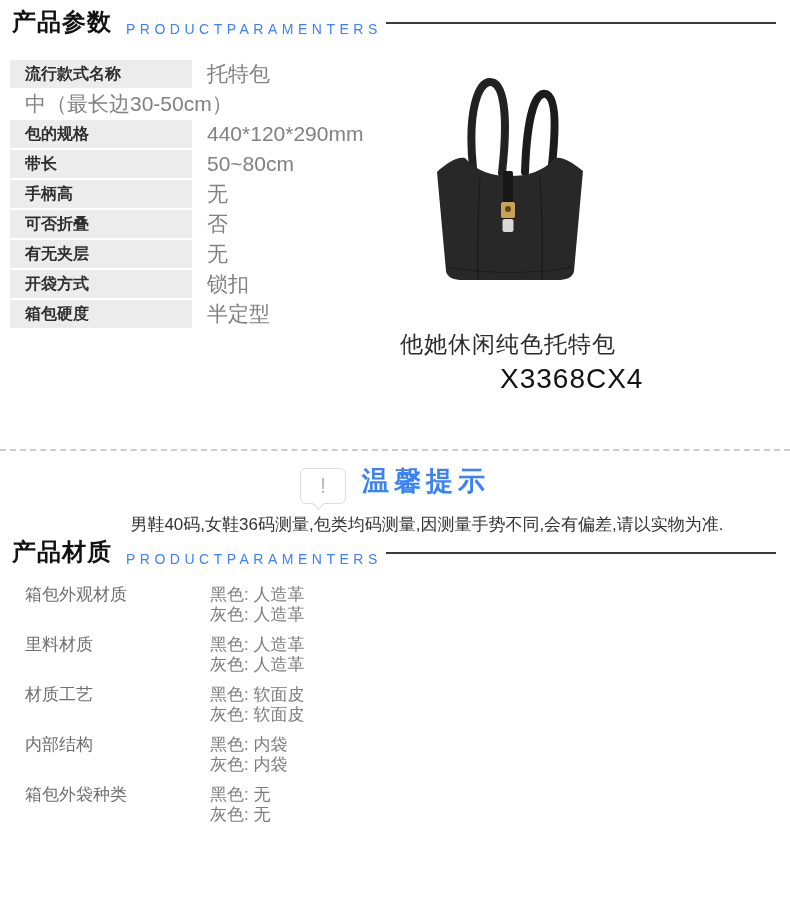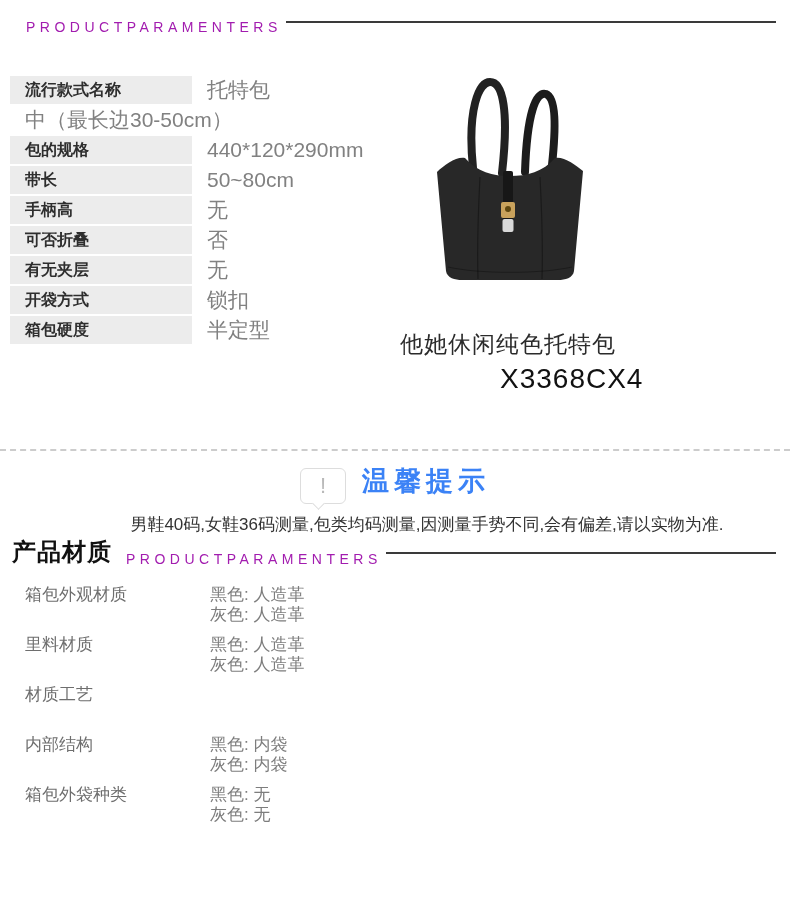--- a/index.html
+++ b/index.html
@@ -14,28 +14,28 @@
     position:absolute; left:12px; right:14px;
     display:flex; align-items:center;
   }
   .sec-header.h1 { top:6px; }
   .sec-header.h2 { top:536px; }
   .sec-title {
     font-size:24px; font-weight:700; color:#111; letter-spacing:1px;
     white-space:nowrap;
   }
   .sec-sub {
-    font-size:14px; color:#a21caf; letter-spacing:4.5px;
+    font-size:14px; color:#3b82f6; letter-spacing:4.5px;
     margin-left:14px; white-space:nowrap; margin-top:13px;text-align:center;
   }
   .sec-rule {
     flex:1; height:2px; background:#3a3a3a; margin-left:4px; margin-top:2px;
   }
   
-  .param-table { position:absolute; top:76px; left:10px; width:420px; }
+  .param-table { position:absolute; top:60px; left:10px; width:420px; }
   .param-row { display:flex; height:30px; }
   .param-label {
     width:182px; height:28px; background:#ececec;
     padding-left:15px; line-height:28px;
     font-size:16px; font-weight:700; color:#2e2e2e;
     white-space:nowrap; overflow:hidden;
   }
   .param-value {
     margin-left:15px; line-height:28px;
     font-size:21px; color:#818181; white-space:nowrap;
@@ -89,20 +89,21 @@
     width:185px; font-size:17px; color:#6e6e6e; line-height:20px;
     white-space:nowrap;
   }
   .mat-lines { font-size:17px; color:#7d7d7d; line-height:20px; }
   .mat-line { white-space:nowrap; }
 </style>
 </head>
 <body>
 
 <div class="sec-header h1">
+  <span class="sec-title">产品参数</span>
   <span class="sec-sub">PRODUCTPARAMENTERS</span>
   <span class="sec-rule"></span>
 </div>
 
 <div class="param-table">
   <div class="param-row">
     <div class="param-label">流行款式名称</div>
     <div class="param-value">托特包</div>
   </div>
   <div class="param-row">
@@ -187,20 +188,24 @@
   </div>
   <div class="mat-row">
     <div class="mat-label">里料材质</div>
     <div class="mat-lines">
       <div class="mat-line">黑色: 人造革</div>
       <div class="mat-line">灰色: 人造革</div>
     </div>
   </div>
   <div class="mat-row">
     <div class="mat-label">材质工艺</div>
+    <div class="mat-lines">
+      <div class="mat-line">黑色: 软面皮</div>
+      <div class="mat-line">灰色: 软面皮</div>
+    </div>
   </div>
   <div class="mat-row">
     <div class="mat-label">内部结构</div>
     <div class="mat-lines">
       <div class="mat-line">黑色: 内袋</div>
       <div class="mat-line">灰色: 内袋</div>
     </div>
   </div>
   <div class="mat-row">
     <div class="mat-label">箱包外袋种类</div>

